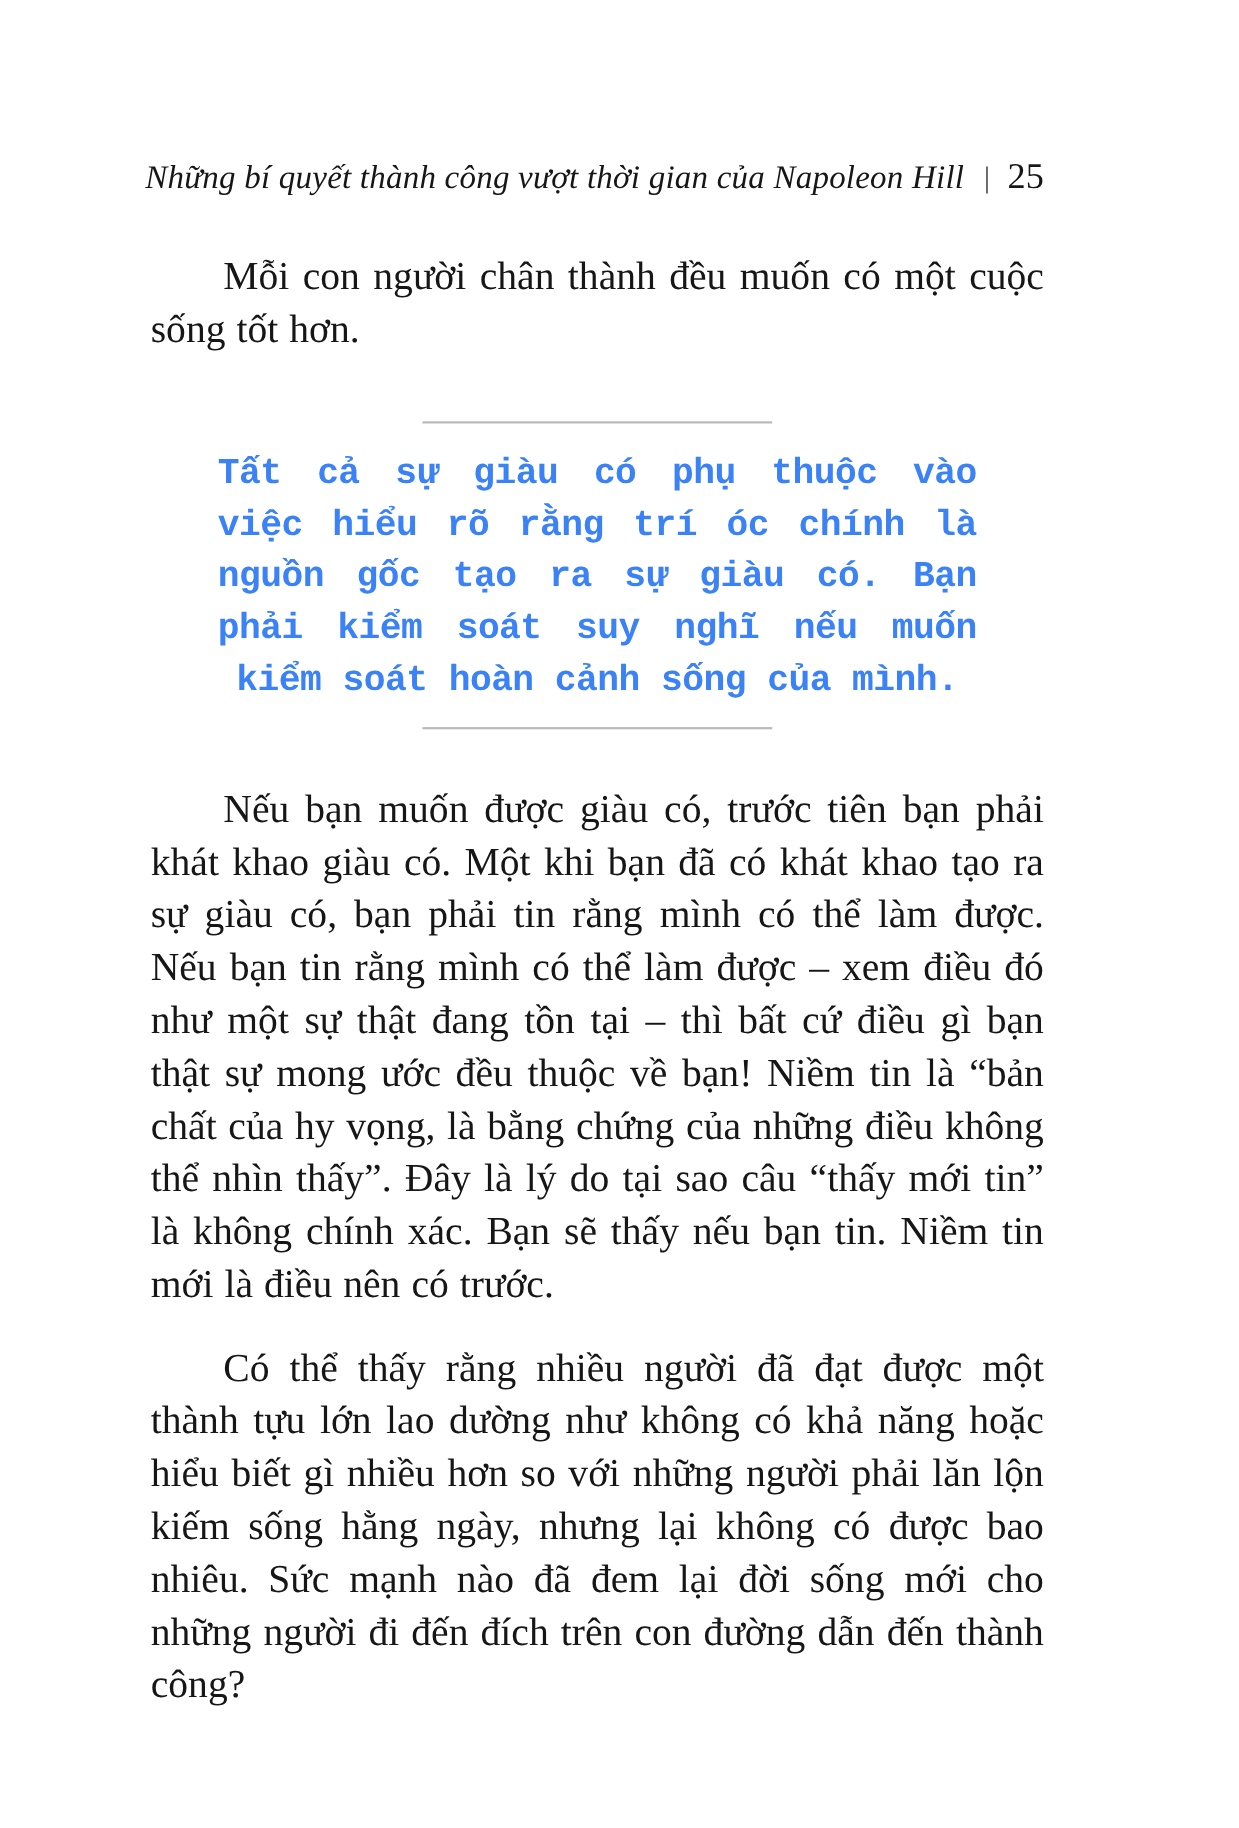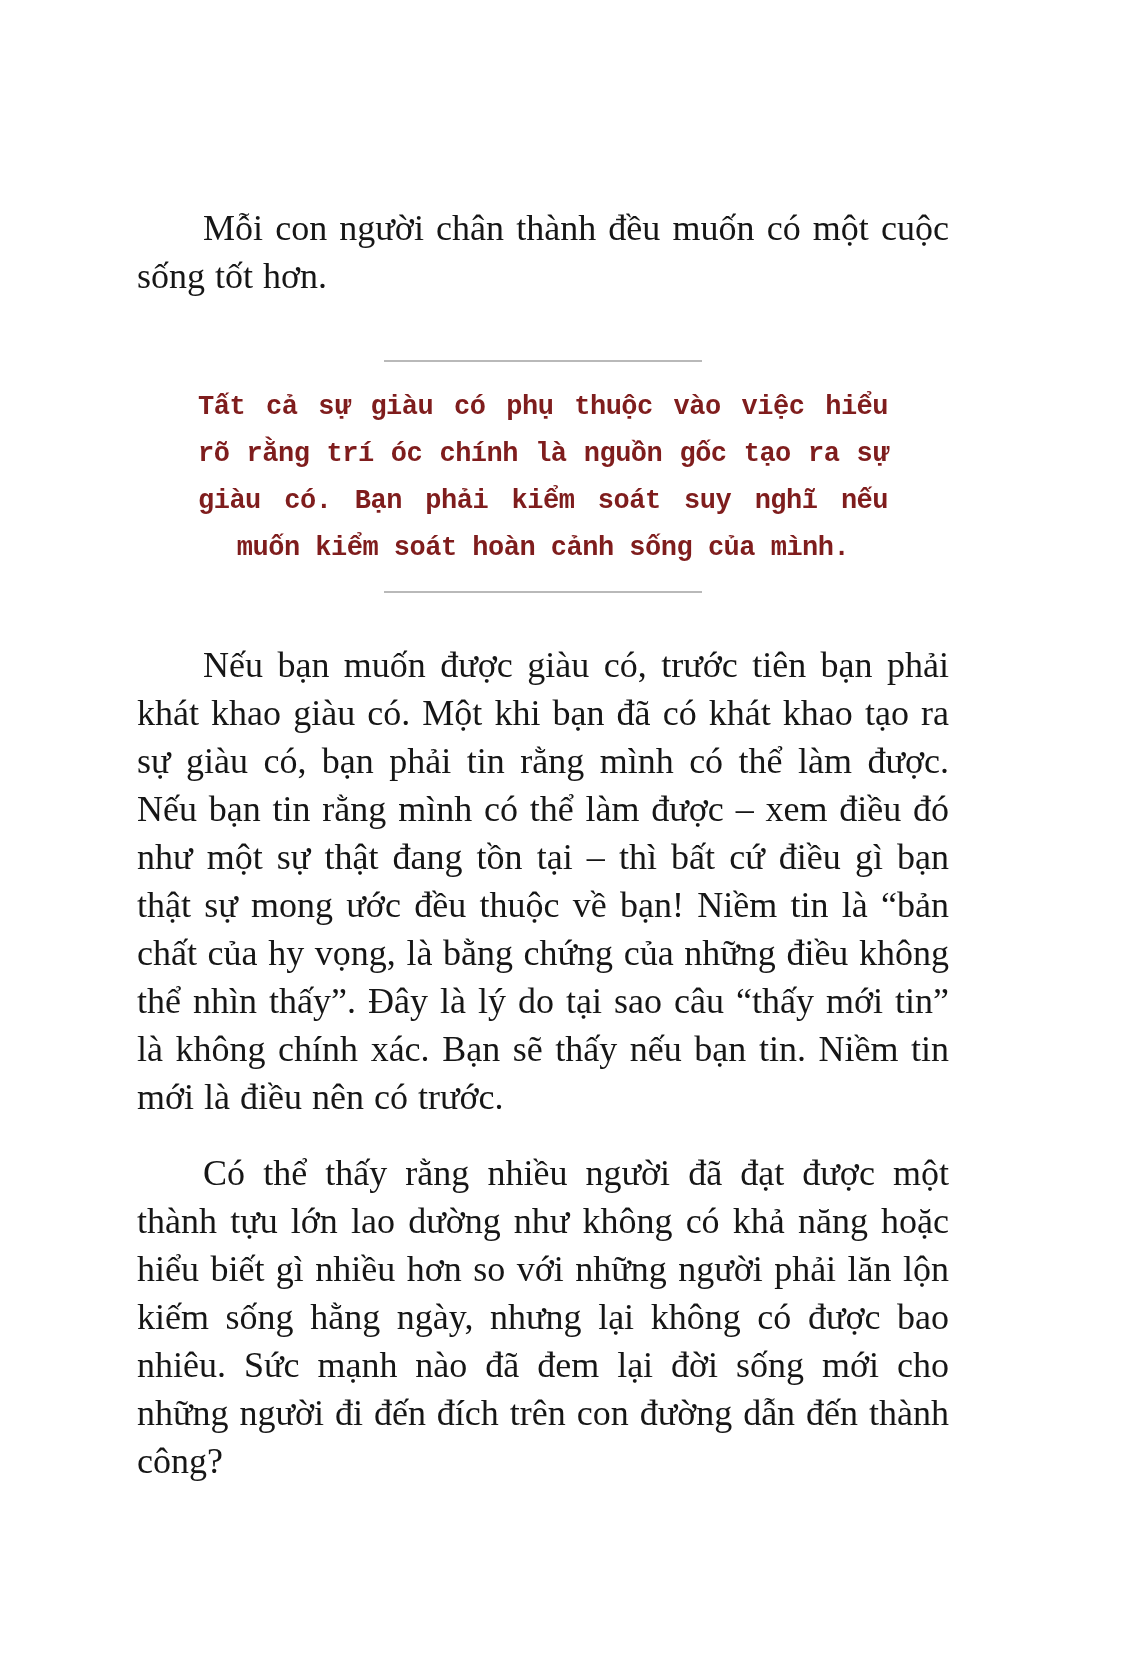--- a/index.html
+++ b/index.html
@@ -53,53 +53,58 @@
   }
   
   .para {
     font-size: 36px;
     line-height: 48px;
     text-align: justify;
     text-indent: 66px;
     margin: 0;
     word-spacing: 1px;
   }
-  .para-intro   { margin-top: 60px; }
+  .para-intro   { margin-top: 48px; }
   .para-belief  { margin-top: 48px; }
   .para-achieve { margin-top: 28px; }
   
   .rule {
     border: none;
     height: 2px;
     width: 318px;
     background: #b9b9b9;
     margin: 0 auto;
   }
   .rule-top    { margin-top: 60px; }
   .rule-bottom { margin-top: 19px; }
   
   .pull-quote {
     margin: 22px auto 0 auto;
     width: 690px;
     font-family: "Liberation Mono", monospace;
     font-weight: 700;
-    font-size: 27px;
+    font-size: 33px;
     line-height: 47px;
     text-align: justify;
     text-align-last: center;
     letter-spacing: -0.5px;
-    color: #7f1d1d;
+    color: #3b82f6;
   }
 </style>
 </head>
 <body>
 
 <div class="page">
   <div class="content">
 
+    <div class="running-header">
+      <span class="running-title">Những bí quyết thành công vượt thời gian của Napoleon Hill</span>
+      <span class="header-sep">|</span>
+      <span class="page-number">25</span>
+    </div>
 
     <p class="para para-intro">Mỗi con người chân thành đều muốn có một cuộc sống tốt hơn.</p>
 
     <hr class="rule rule-top">
 
     <div class="pull-quote">Tất cả sự giàu có phụ thuộc vào việc hiểu rõ rằng trí óc chính là nguồn gốc tạo ra sự giàu có. Bạn phải kiểm soát suy nghĩ nếu muốn kiểm soát hoàn cảnh sống của mình.</div>
 
     <hr class="rule rule-bottom">
 
     <p class="para para-belief">Nếu bạn muốn được giàu có, trước tiên bạn phải khát khao giàu có. Một khi bạn đã có khát khao tạo ra sự giàu có, bạn phải tin rằng mình có thể làm được. Nếu bạn tin rằng mình có thể làm được – xem điều đó như một sự thật đang tồn tại – thì bất cứ điều gì bạn thật sự mong ước đều thuộc về bạn! Niềm tin là “bản chất của hy vọng, là bằng chứng của những điều không thể nhìn thấy”. Đây là lý do tại sao câu “thấy mới tin” là không chính xác. Bạn sẽ thấy nếu bạn tin. Niềm tin mới là điều nên có trước.</p>

